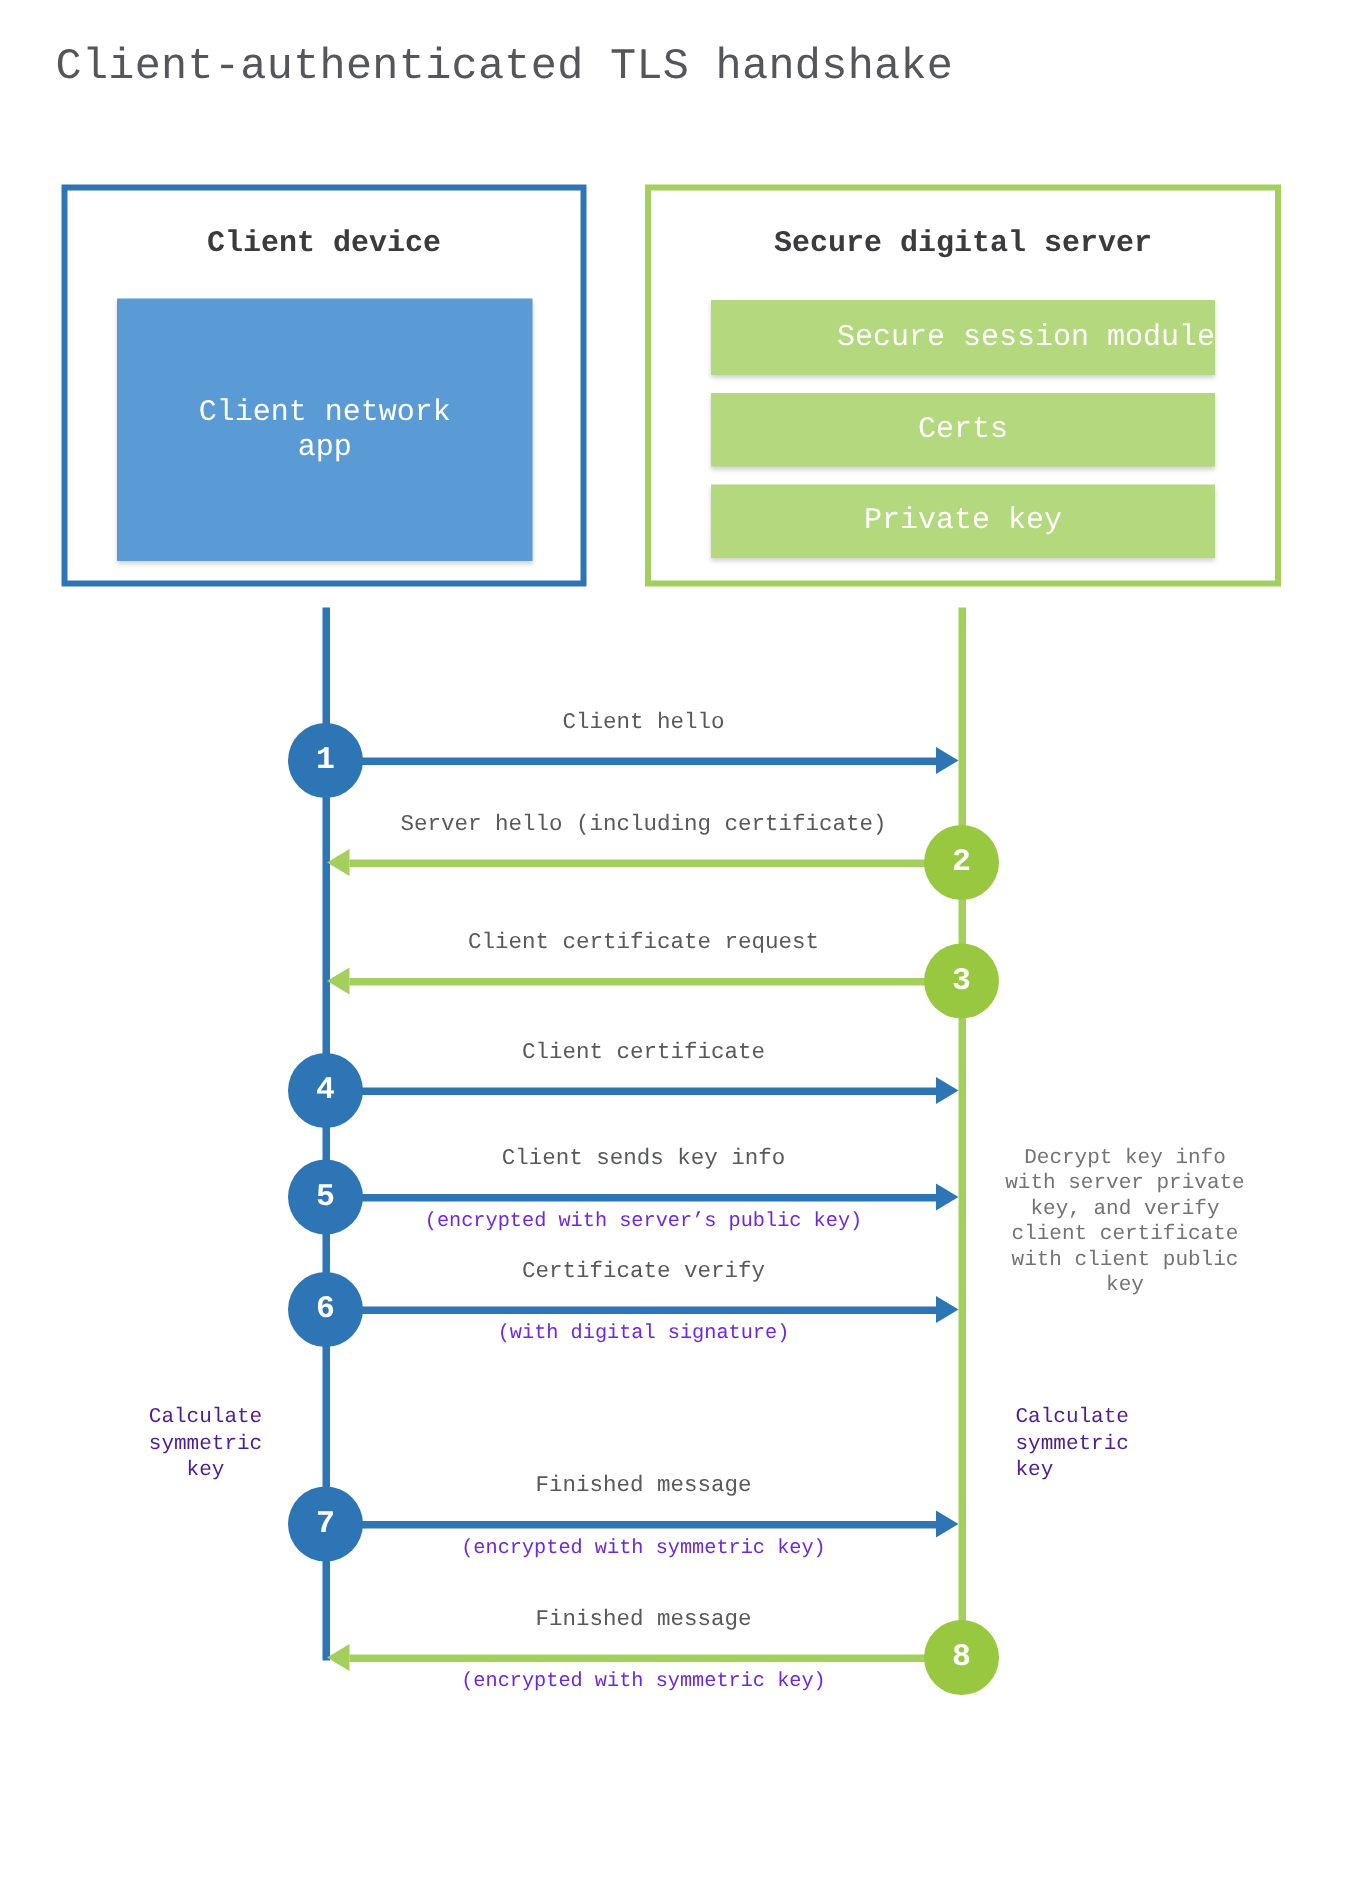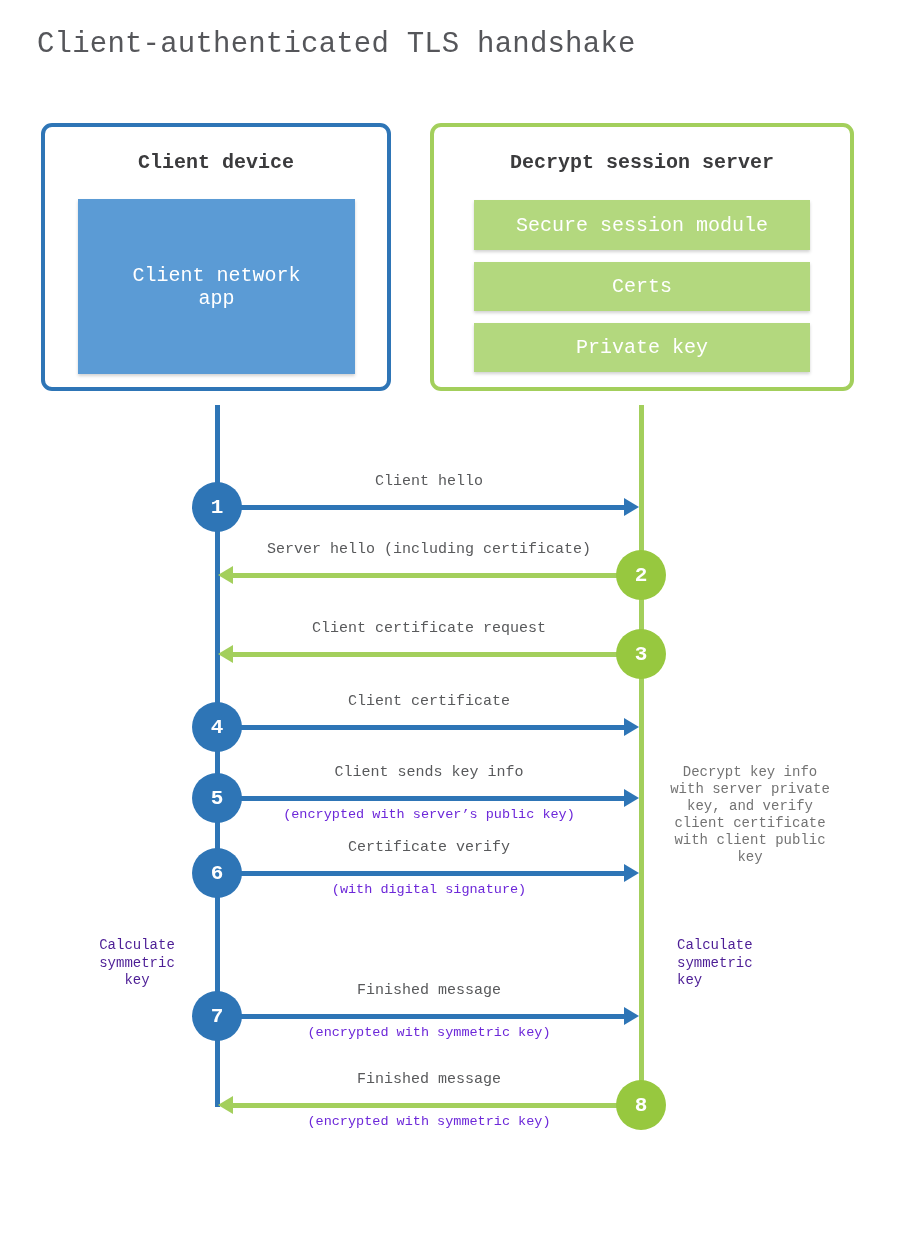--- a/index.html
+++ b/index.html
@@ -6,36 +6,36 @@
   .stage {
     position:relative; width:900px; height:1256px; overflow:hidden;
     background:#ffffff;
     font-family:Liberation Mono, monospace;
   }
   .page-title {
     position:absolute; left:37px; top:28px;
     font-size:29px; font-weight:300; color:#55565a; letter-spacing:0.2px;
   }
   
-  .actor-box { position:absolute; top:123px; height:268px; background:#fff; box-sizing:border-box;border-radius:11px; }
+  .actor-box { position:absolute; top:123px; height:268px; background:#fff; box-sizing:border-box; }
   .client-box { left:41px; width:350px; border:4px solid #2e75b6; }
   .server-box { left:430px; width:424px; border:4px solid #a3cf5c; }
   .actor-title {
     position:absolute; left:0; right:0; top:24px; text-align:center;
     font-size:20px; font-weight:bold; color:#3b3b3d;
   }
   .module {
     position:absolute; display:flex; align-items:center; justify-content:center;
     color:#ffffff; font-size:20px; text-align:center;
     box-shadow:0 2px 3px rgba(0,0,0,0.18);
   }
   .client-module { left:33px; top:72px; width:277px; height:175px; background:#5b9bd5; }
   .client-module span { display:inline-block; max-width:190px; }
   .server-module { left:40px; width:336px; height:49px; background:#b3d87e; }
-  .server-module.m0 { top:73px; height:50px; }
+  .server-module.m0 { top:73px; height:50px;justify-content:flex-end; }
   .server-module.m1 { top:135px;text-align:center; }
   .server-module.m2 { top:196px; }
   
   .lifeline { position:absolute; top:405px; width:5px; }
   .client-lifeline { left:215px; height:702px; background:#2e75b6; }
   .server-lifeline { left:639px; height:700px; background:#a3cf5c; }
   
   .circle {
     position:absolute; width:50px; height:50px; border-radius:50%;
     display:flex; align-items:center; justify-content:center;
@@ -74,21 +74,21 @@
   <div class="page-title">Client-authenticated TLS handshake</div>
 
   <div class="actor-box client-box">
     <div class="actor-title">Client device</div>
     <div class="module client-module">
       <span>Client network app</span>
     </div>
   </div>
 
   <div class="actor-box server-box">
-    <div class="actor-title">Decrypt session server</div>
+    <div class="actor-title">Secure digital server</div>
     <div class="module server-module m0">
       <span>Secure session module</span>
     </div>
     <div class="module server-module m1">
       <span>Certs</span>
     </div>
     <div class="module server-module m2">
       <span>Private key</span>
     </div>
   </div>

